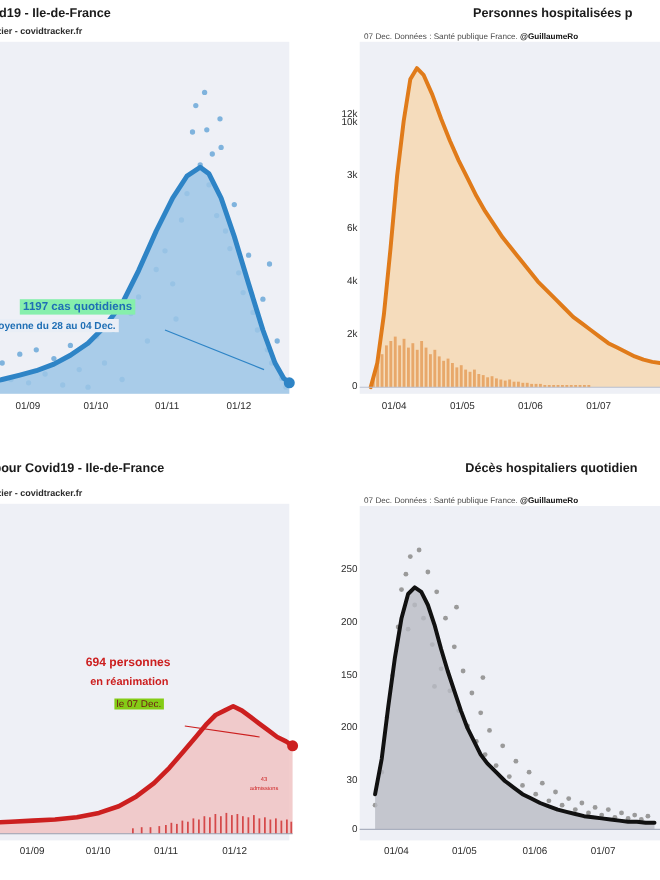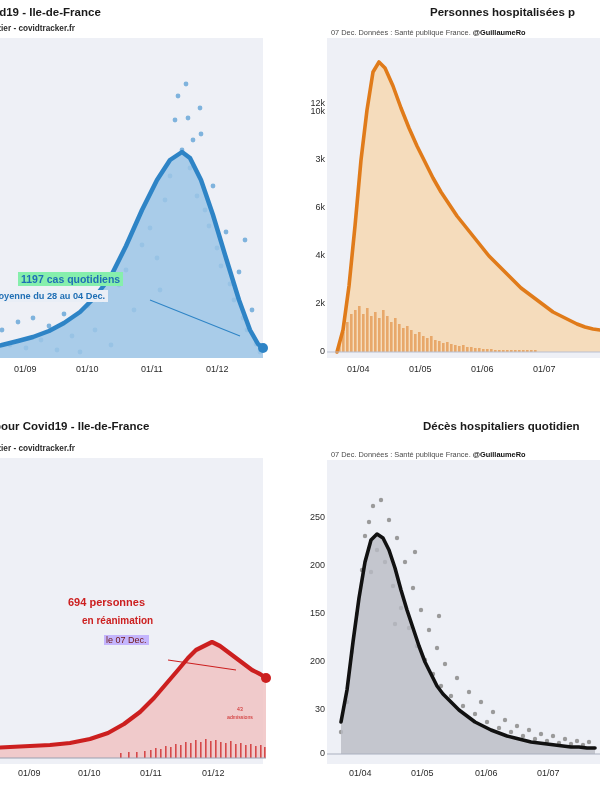--- a/index.html
+++ b/index.html
@@ -72,21 +72,21 @@
     font-size: 9.2px; font-weight: bold; color: #1f6fb5;
     background: #e9eef6; padding: 1px 3px;
   }
   .annot-red {
     font-size: 11px; font-weight: bold; color: #cc1f1f;
   }
   .annot-red2 {
     font-size: 10px; font-weight: bold; color: #cc1f1f;
   }
   .annot-red3 {
-    font-size: 9px; color: #6e1515; background: #c4b5fd; padding: 0 2px;
+    font-size: 9px; color: #6e1515; background: #84cc16; padding: 0 2px;
   }
   .annot-tiny {
     font-size: 5.2px; color: #cc1f1f; text-align: center; line-height: 1.05;
   }
   .divider {
     position: absolute;
     background: #ffffff;
   }
 </style>
 </head>
@@ -300,21 +300,21 @@
       </g>
 
       <path d="M -30,348 L -10,346 L 10,345 L 30,344 L 50,343 L 70,341 L 90,337 L 108,331 L 124,322 L 140,310 L 154,296 L 166,282 L 178,268 L 188,256 L 196,248 L 204,244 L 212,240 L 220,244 L 228,250 L 236,256 L 244,262 L 252,268 L 260,272 L 266,276" fill="none" stroke="#cc1f1f" stroke-width="4.2" stroke-linejoin="round" stroke-linecap="round"></path>
       <circle cx="266" cy="276" r="5" fill="#cc1f1f"></circle>
 
       <path d="M 168,258 L 236,268" stroke="#cc1f1f" stroke-width="1.1" fill="none"></path>
 
       <line x1="-30" y1="356" x2="266" y2="356" stroke="#9aa0b0" stroke-width="1"></line>
     </svg>
 
-    <div class="annot annot-red" style="left:68px; top:194px;">694 personnes</div>
+    <div class="annot annot-red" style="left:78px; top:194px;">694 personnes</div>
     <div class="annot annot-red2" style="left:82px; top:213px;">en réanimation</div>
     <div class="annot annot-red3" style="left:104px; top:233px;">le 07 Dec.</div>
     <div class="annot annot-tiny" style="left:222px; top:305px; width:36px;">43</div>
     <div class="annot annot-tiny" style="left:218px; top:313px; width:44px;">admissions</div>
 
     <div class="axis-label" style="left:-24px; top:366px; width:50px;">1/08</div>
     <div class="axis-label" style="left:18px; top:366px; width:60px;">01/09</div>
     <div class="axis-label" style="left:78px; top:366px; width:60px;">01/10</div>
     <div class="axis-label" style="left:140px; top:366px; width:60px;">01/11</div>
     <div class="axis-label" style="left:202px; top:366px; width:60px;">01/12</div>

